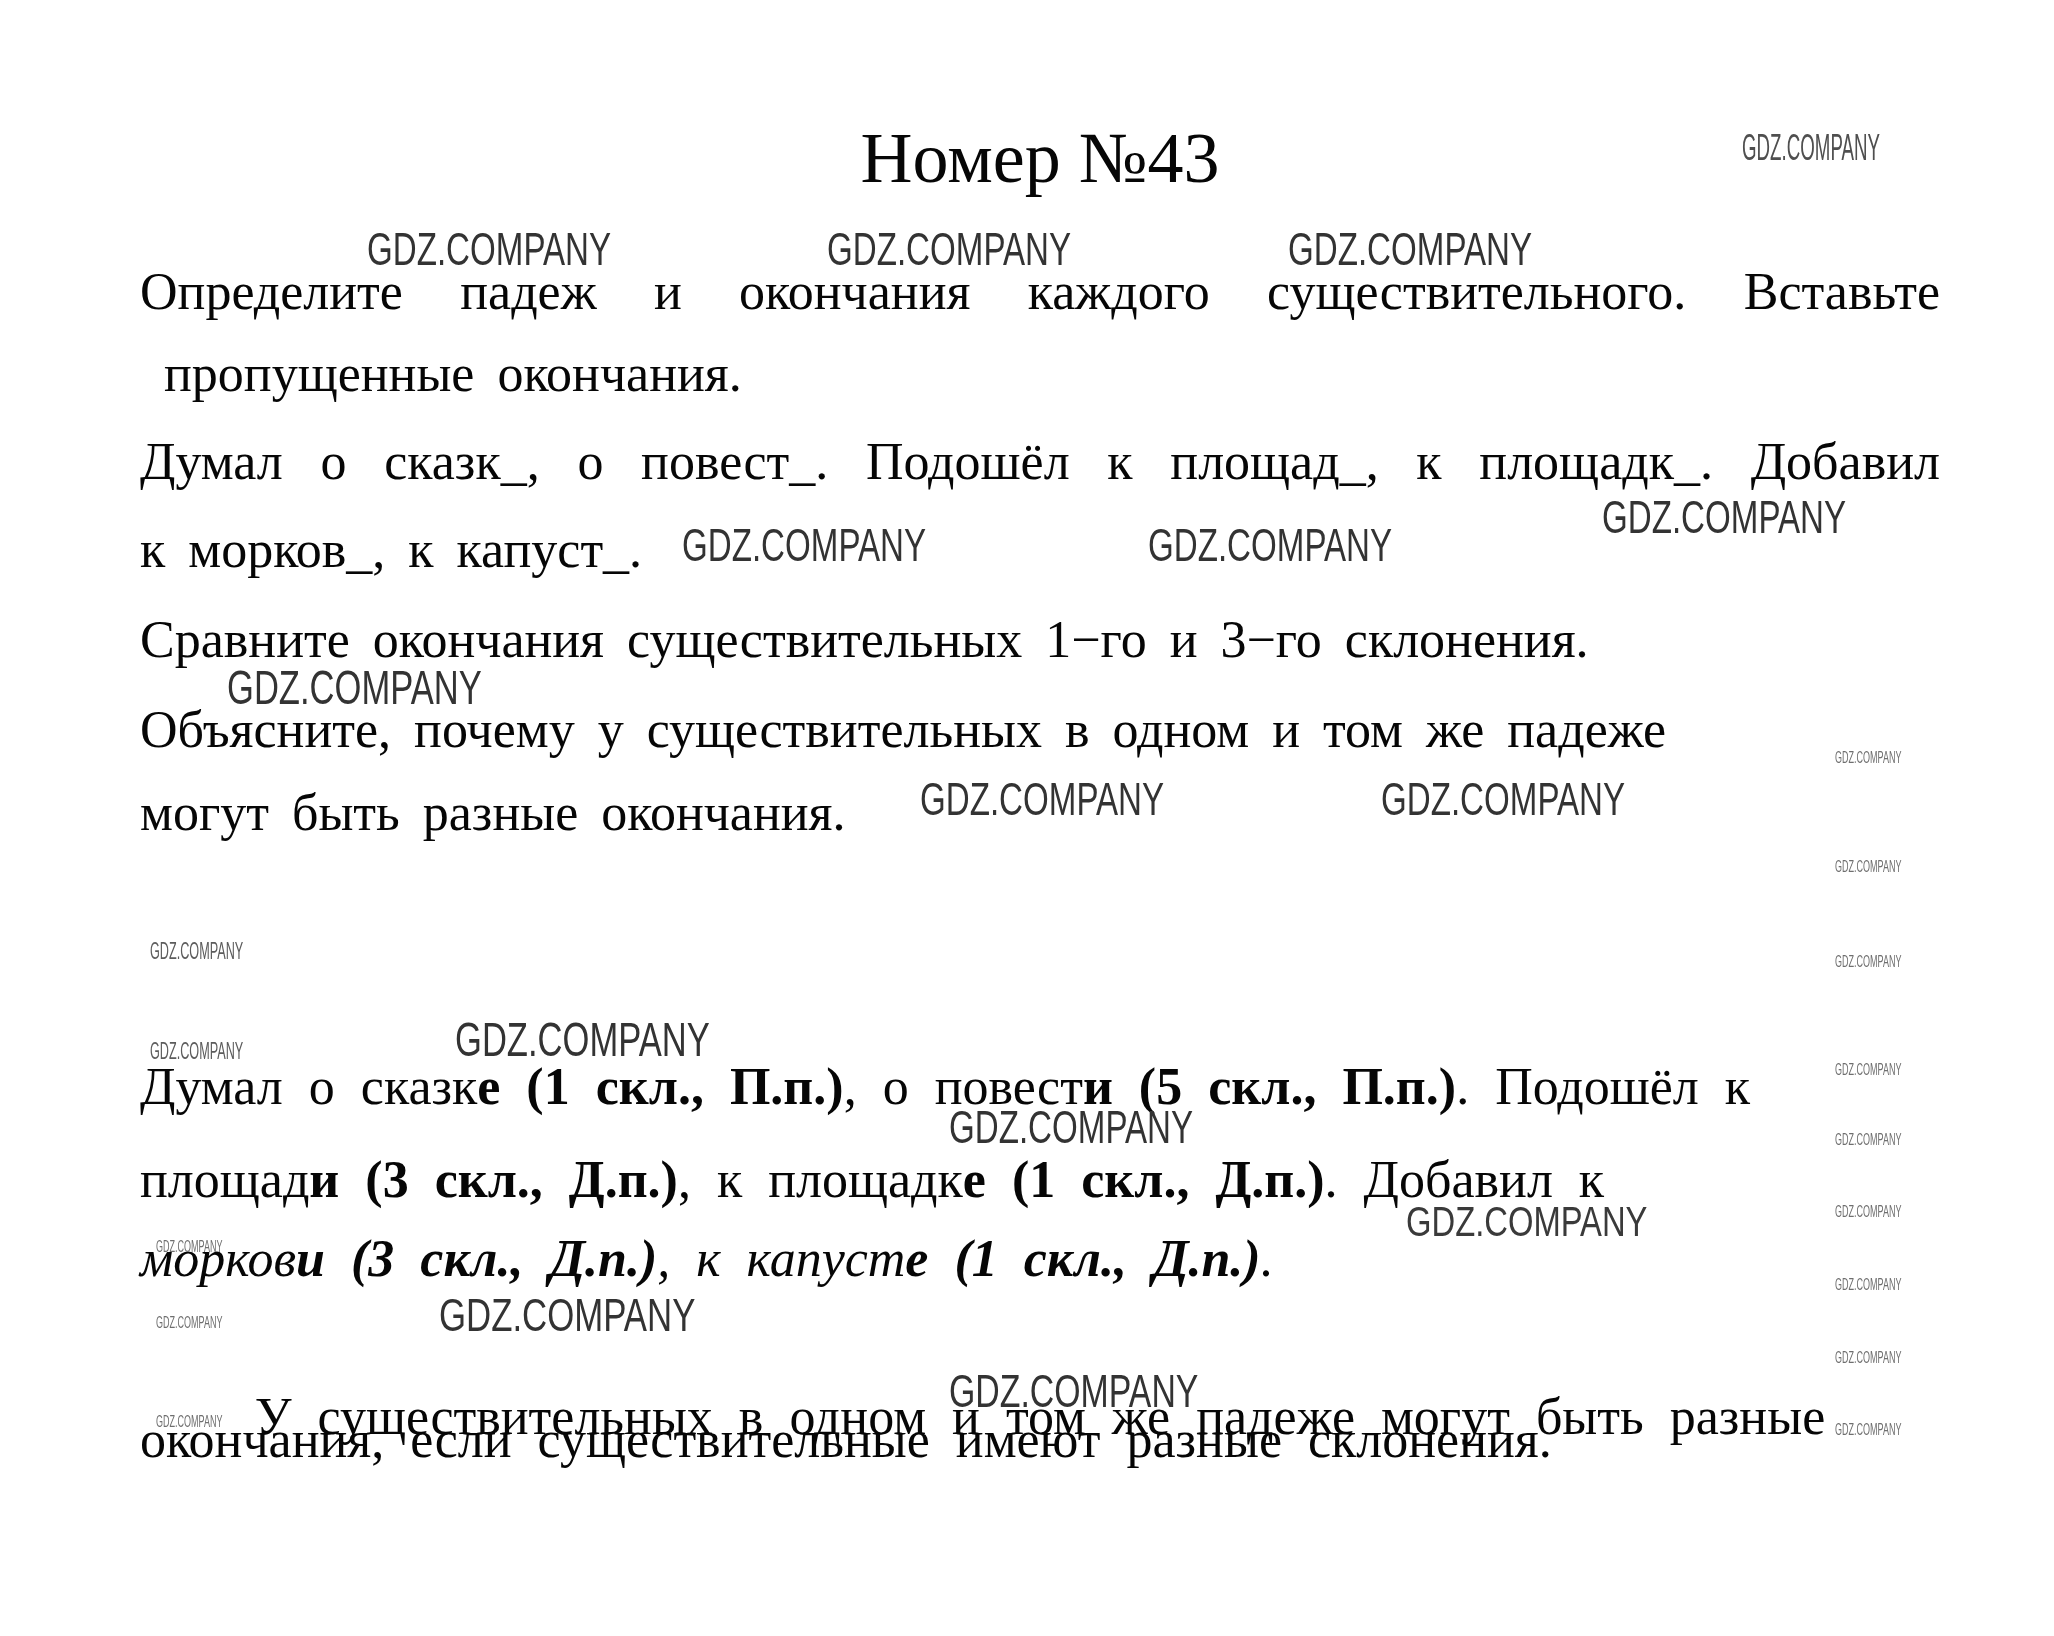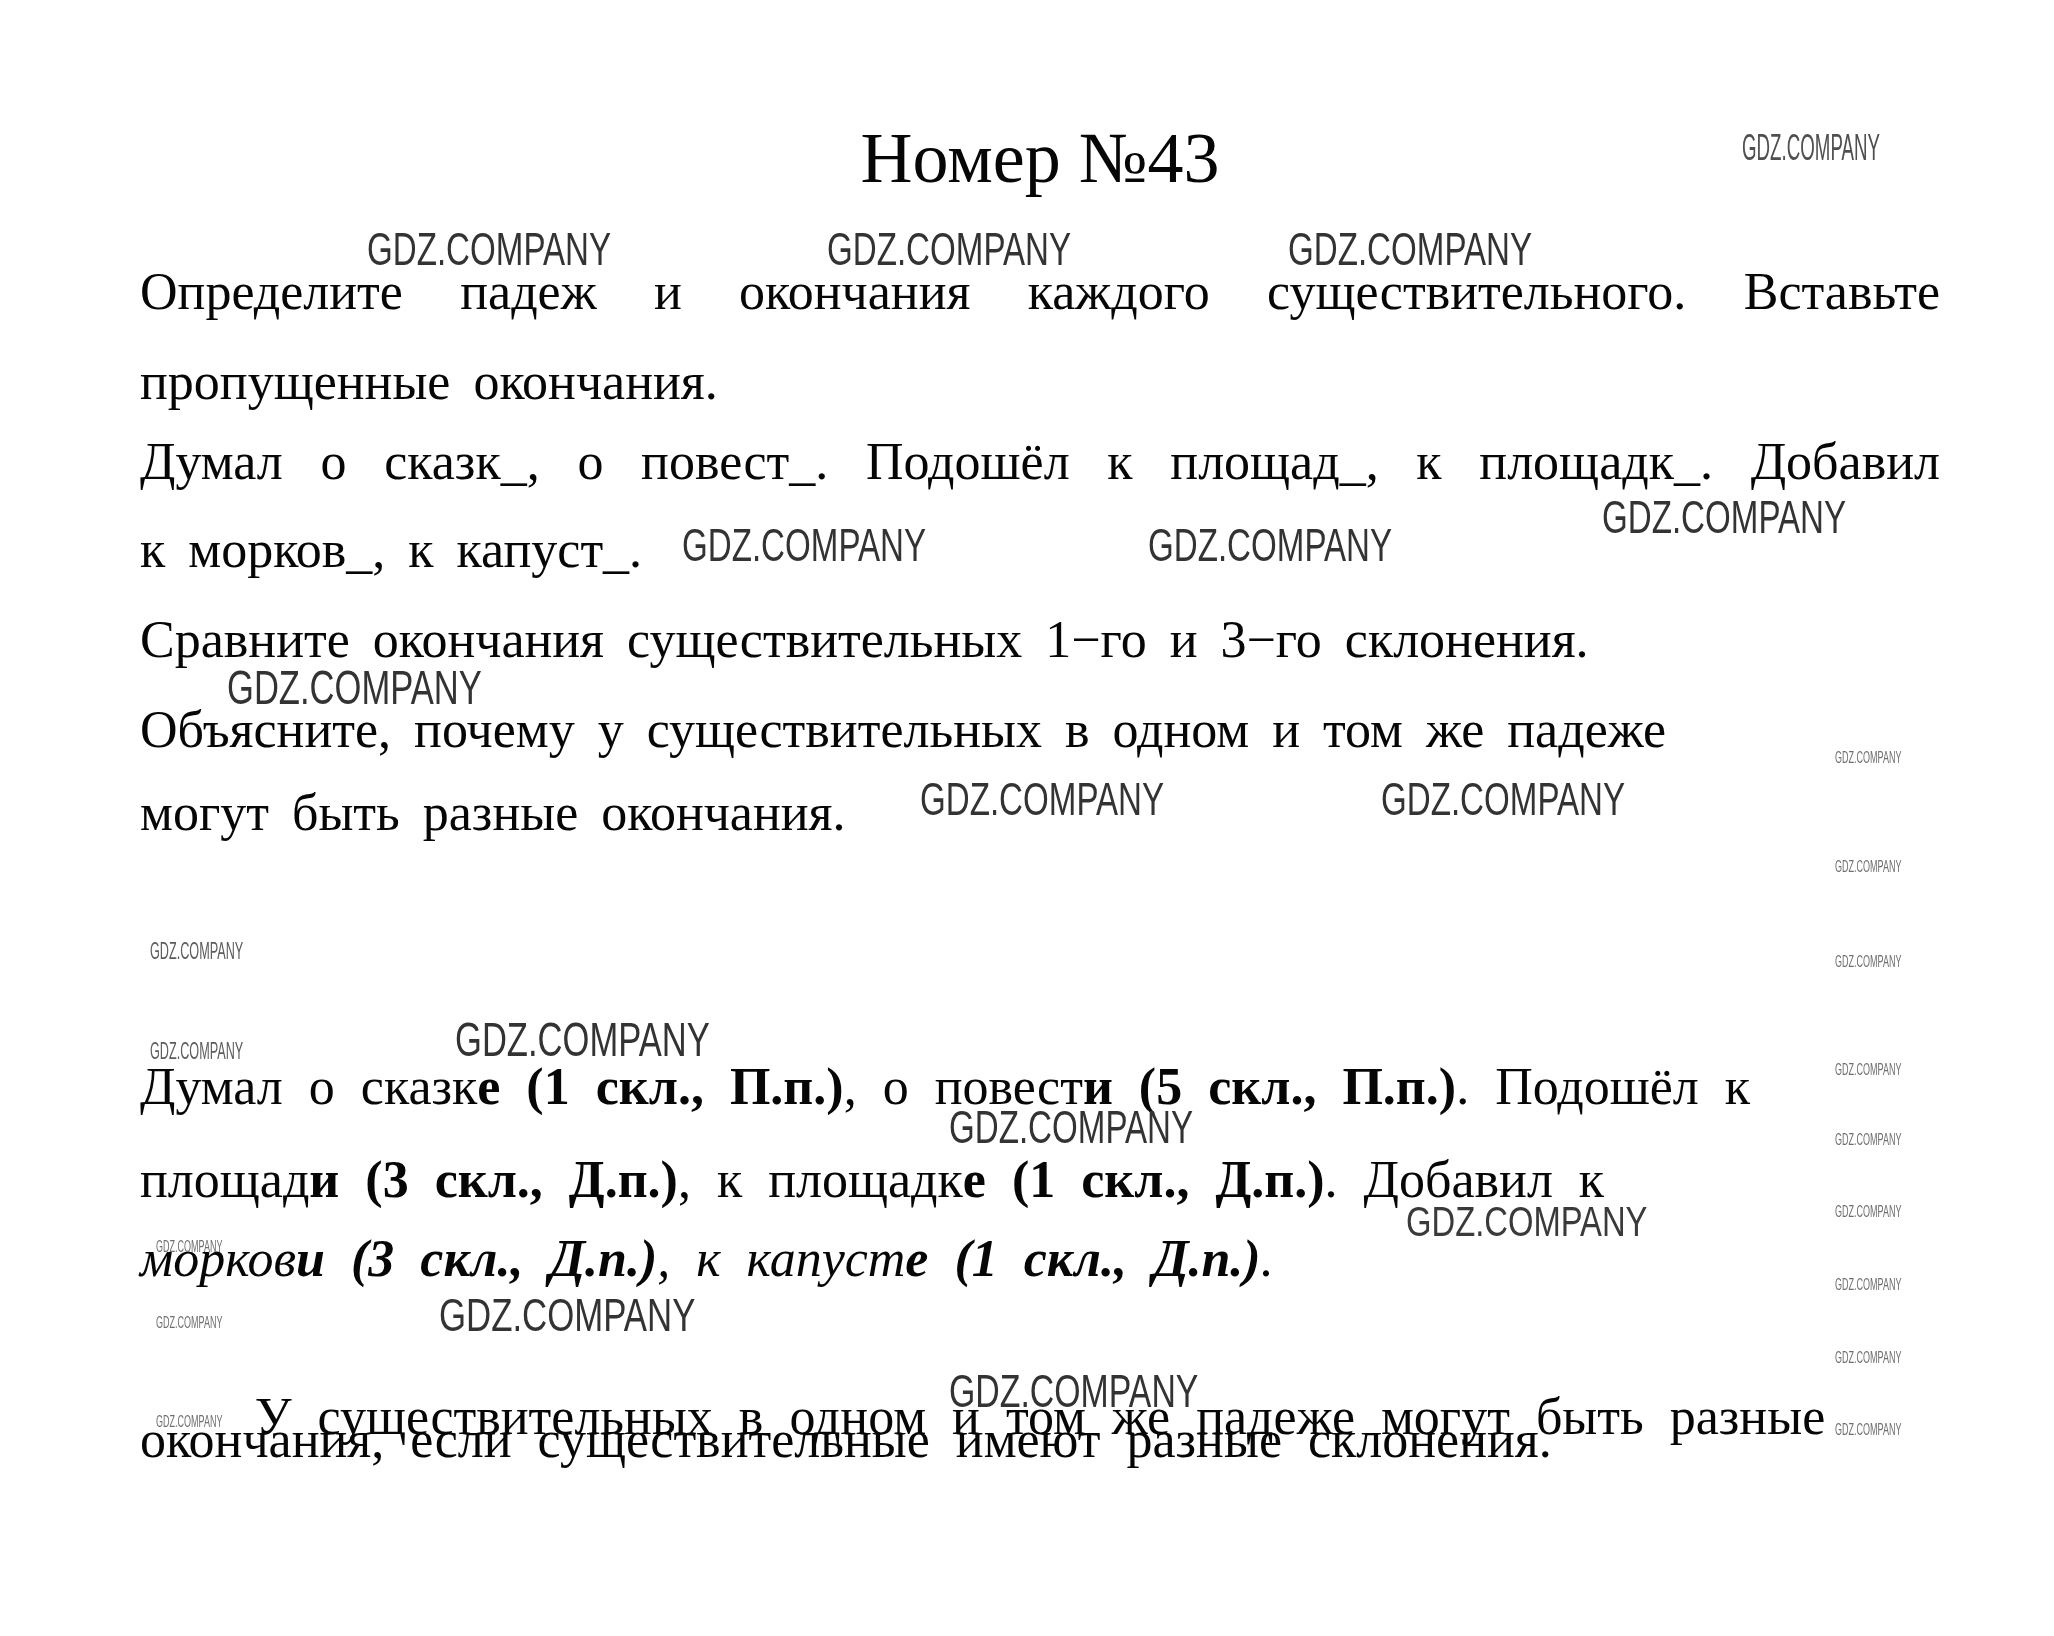--- a/index.html
+++ b/index.html
@@ -35,21 +35,21 @@
     pointer-events:none;
   }
 </style>
 </head>
 <body>
 
 <div class="page">
   <h1 class="title">Номер №43</h1>
   <div id="task-block">
       <div class="tline just" style="top: 262px;">Определите падеж и окончания каждого существительного. Вставьте</div>
-      <div class="tline" style="top: 352px;">пропущенные окончания.</div>
+      <div class="tline" style="top: 344px; margin-left: 24px;">пропущенные окончания.</div>
       <div class="tline just" style="top: 432px;">Думал о сказк_, о повест_. Подошёл к площад_, к площадк_. Добавил</div>
       <div class="tline" style="top: 520px;">к морков_, к капуст_.</div>
       <div class="tline" style="top: 610px;">Сравните окончания существительных 1−го и 3−го склонения.</div>
       <div class="tline" style="top: 700px;">Объясните, почему у существительных в одном и том же падеже</div>
       <div class="tline" style="top: 783px;">могут быть разные окончания.</div>
     </div>
   <div id="solution-block">
       <div class="sline" style="top: 1057px;"><span>Думал о сказк</span><span class="b">е</span><span> </span><span class="b">(1 скл., П.п.)</span><span>, о повест</span><span class="b">и</span><span> </span><span class="b">(5 скл., П.п.)</span><span>. Подошёл к</span></div>
       <div class="sline" style="top: 1150px;"><span>площад</span><span class="b">и</span><span> </span><span class="b">(3 скл., Д.п.)</span><span>, к площадк</span><span class="b">е</span><span> </span><span class="b">(1 скл., Д.п.)</span><span>. Добавил к</span></div>
       <div class="sline" style="top: 1229px; font-style: italic;"><span>морков</span><span class="b">и</span><span> </span><span class="b">(3 скл., Д.п.)</span><span>, к капуст</span><span class="b">е</span><span> </span><span class="b">(1 скл., Д.п.)</span><span>.</span></div>

